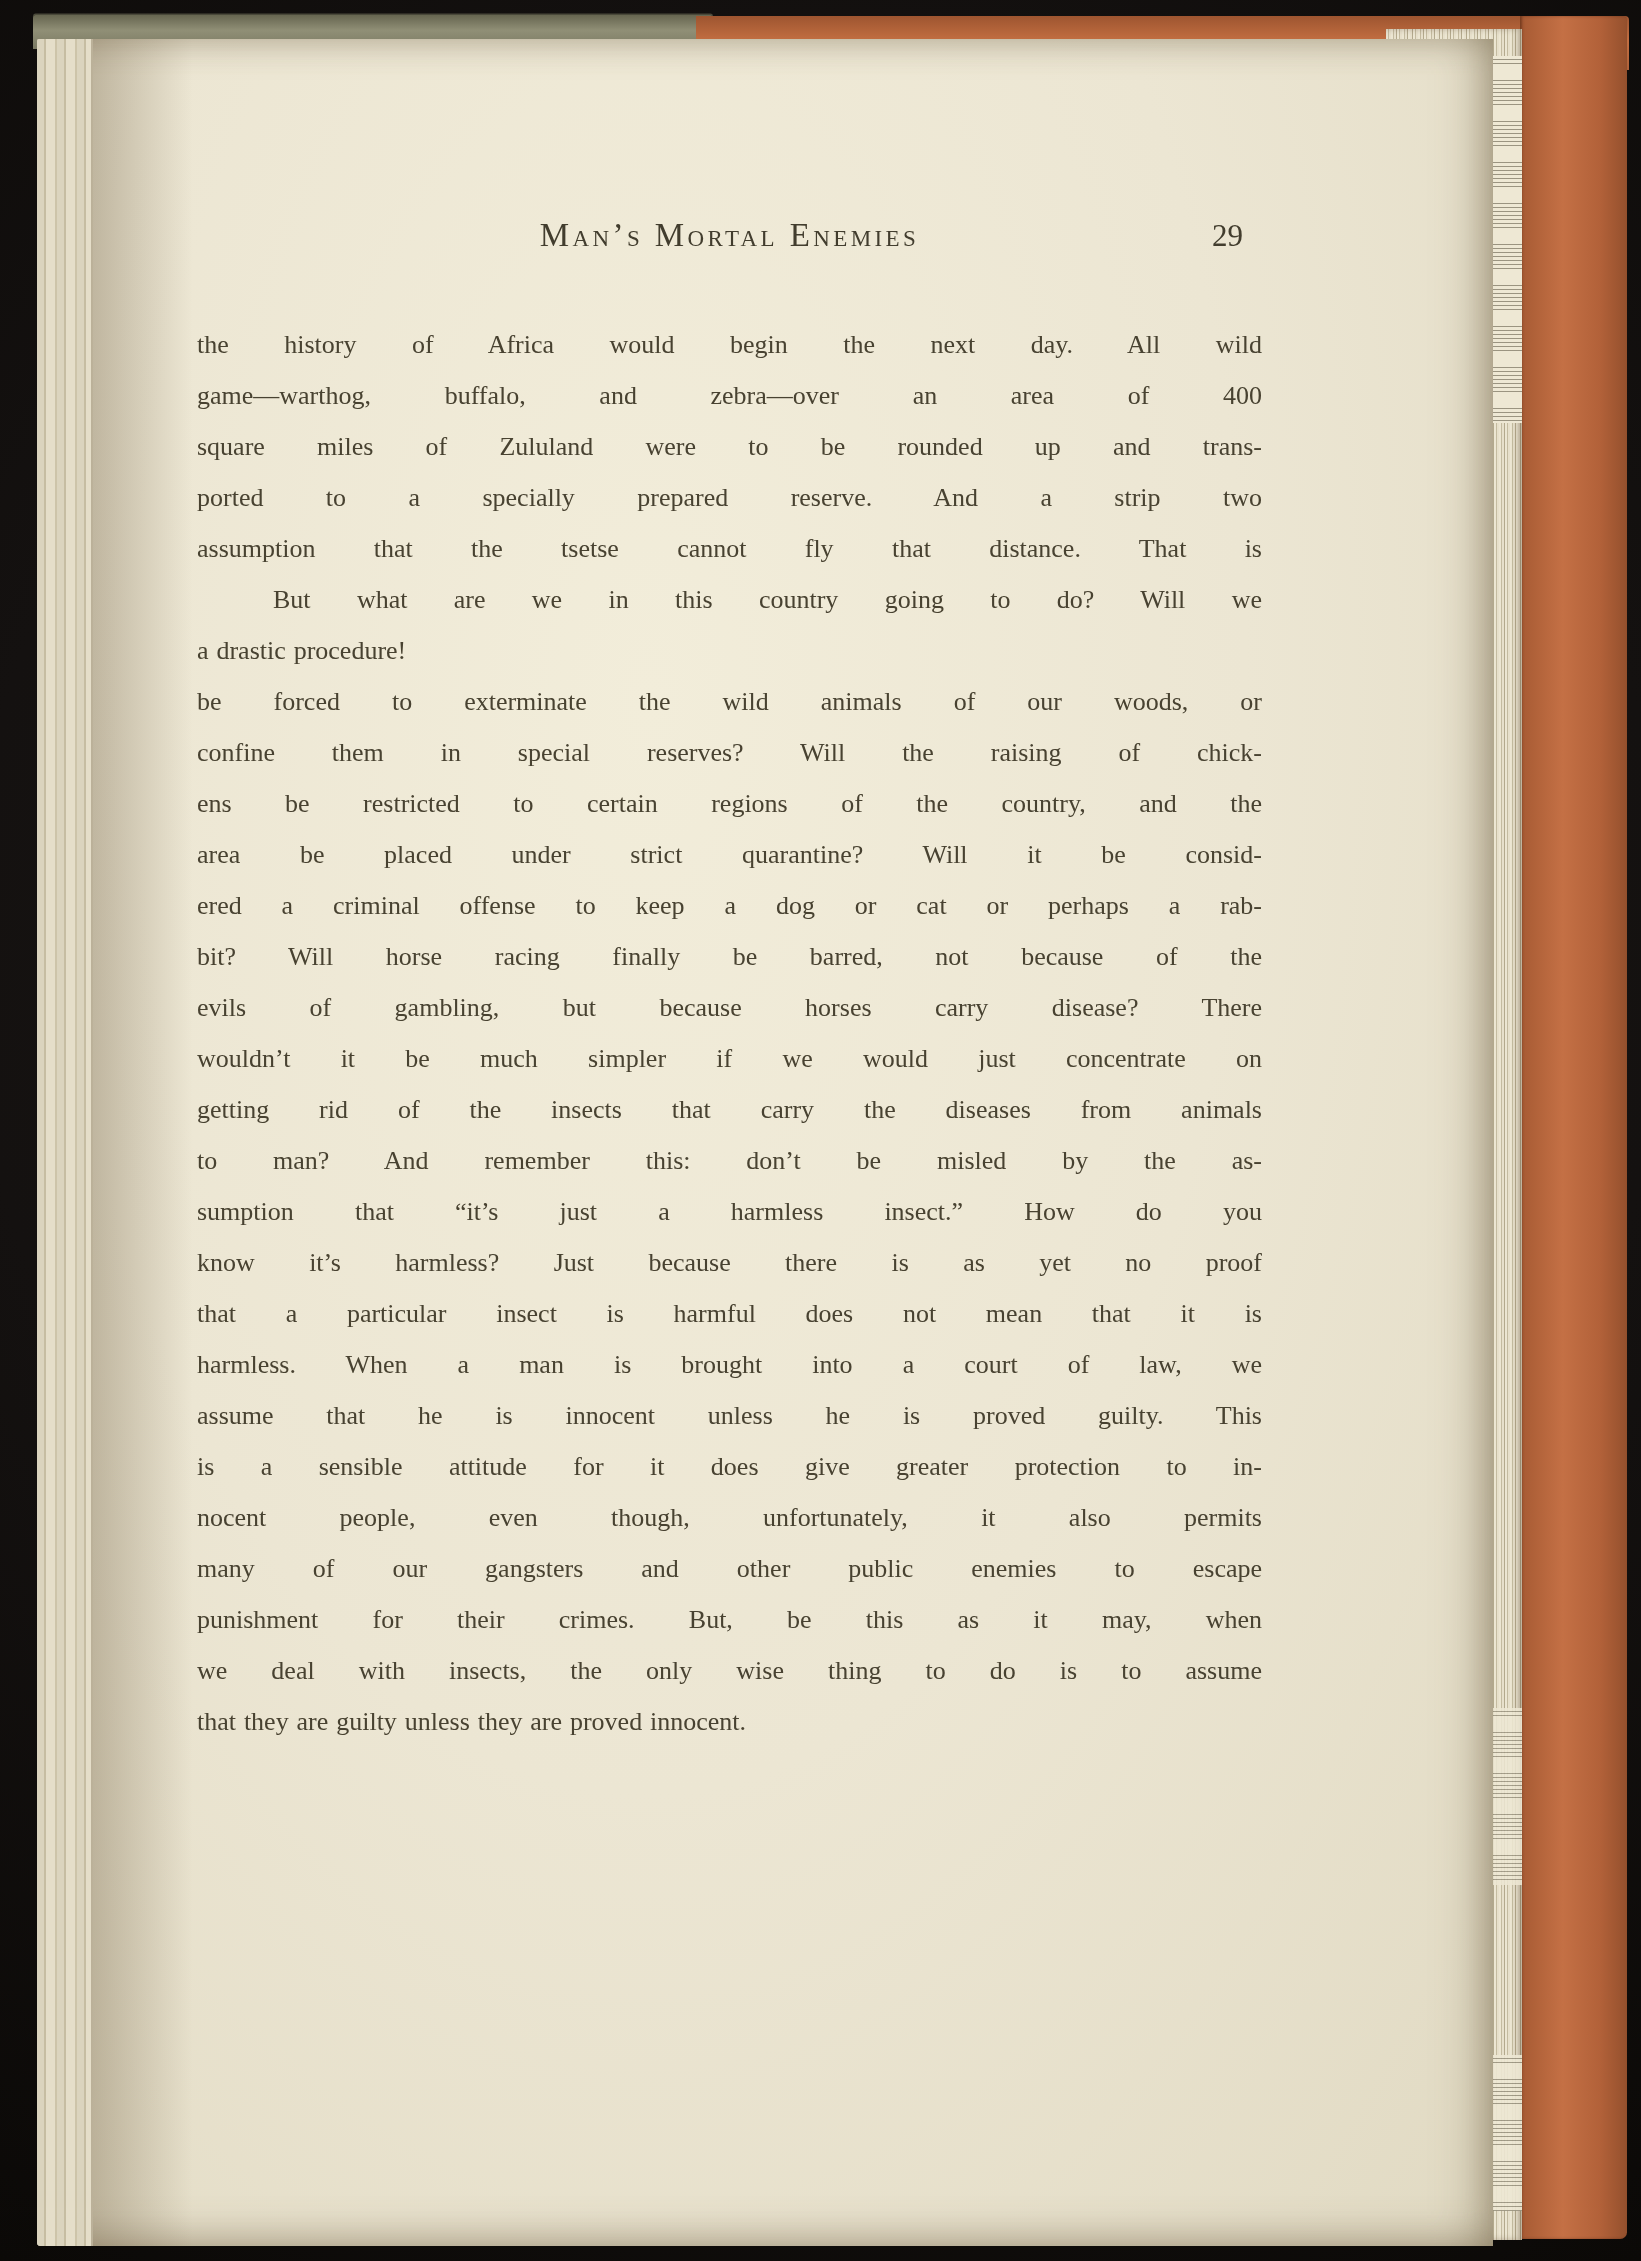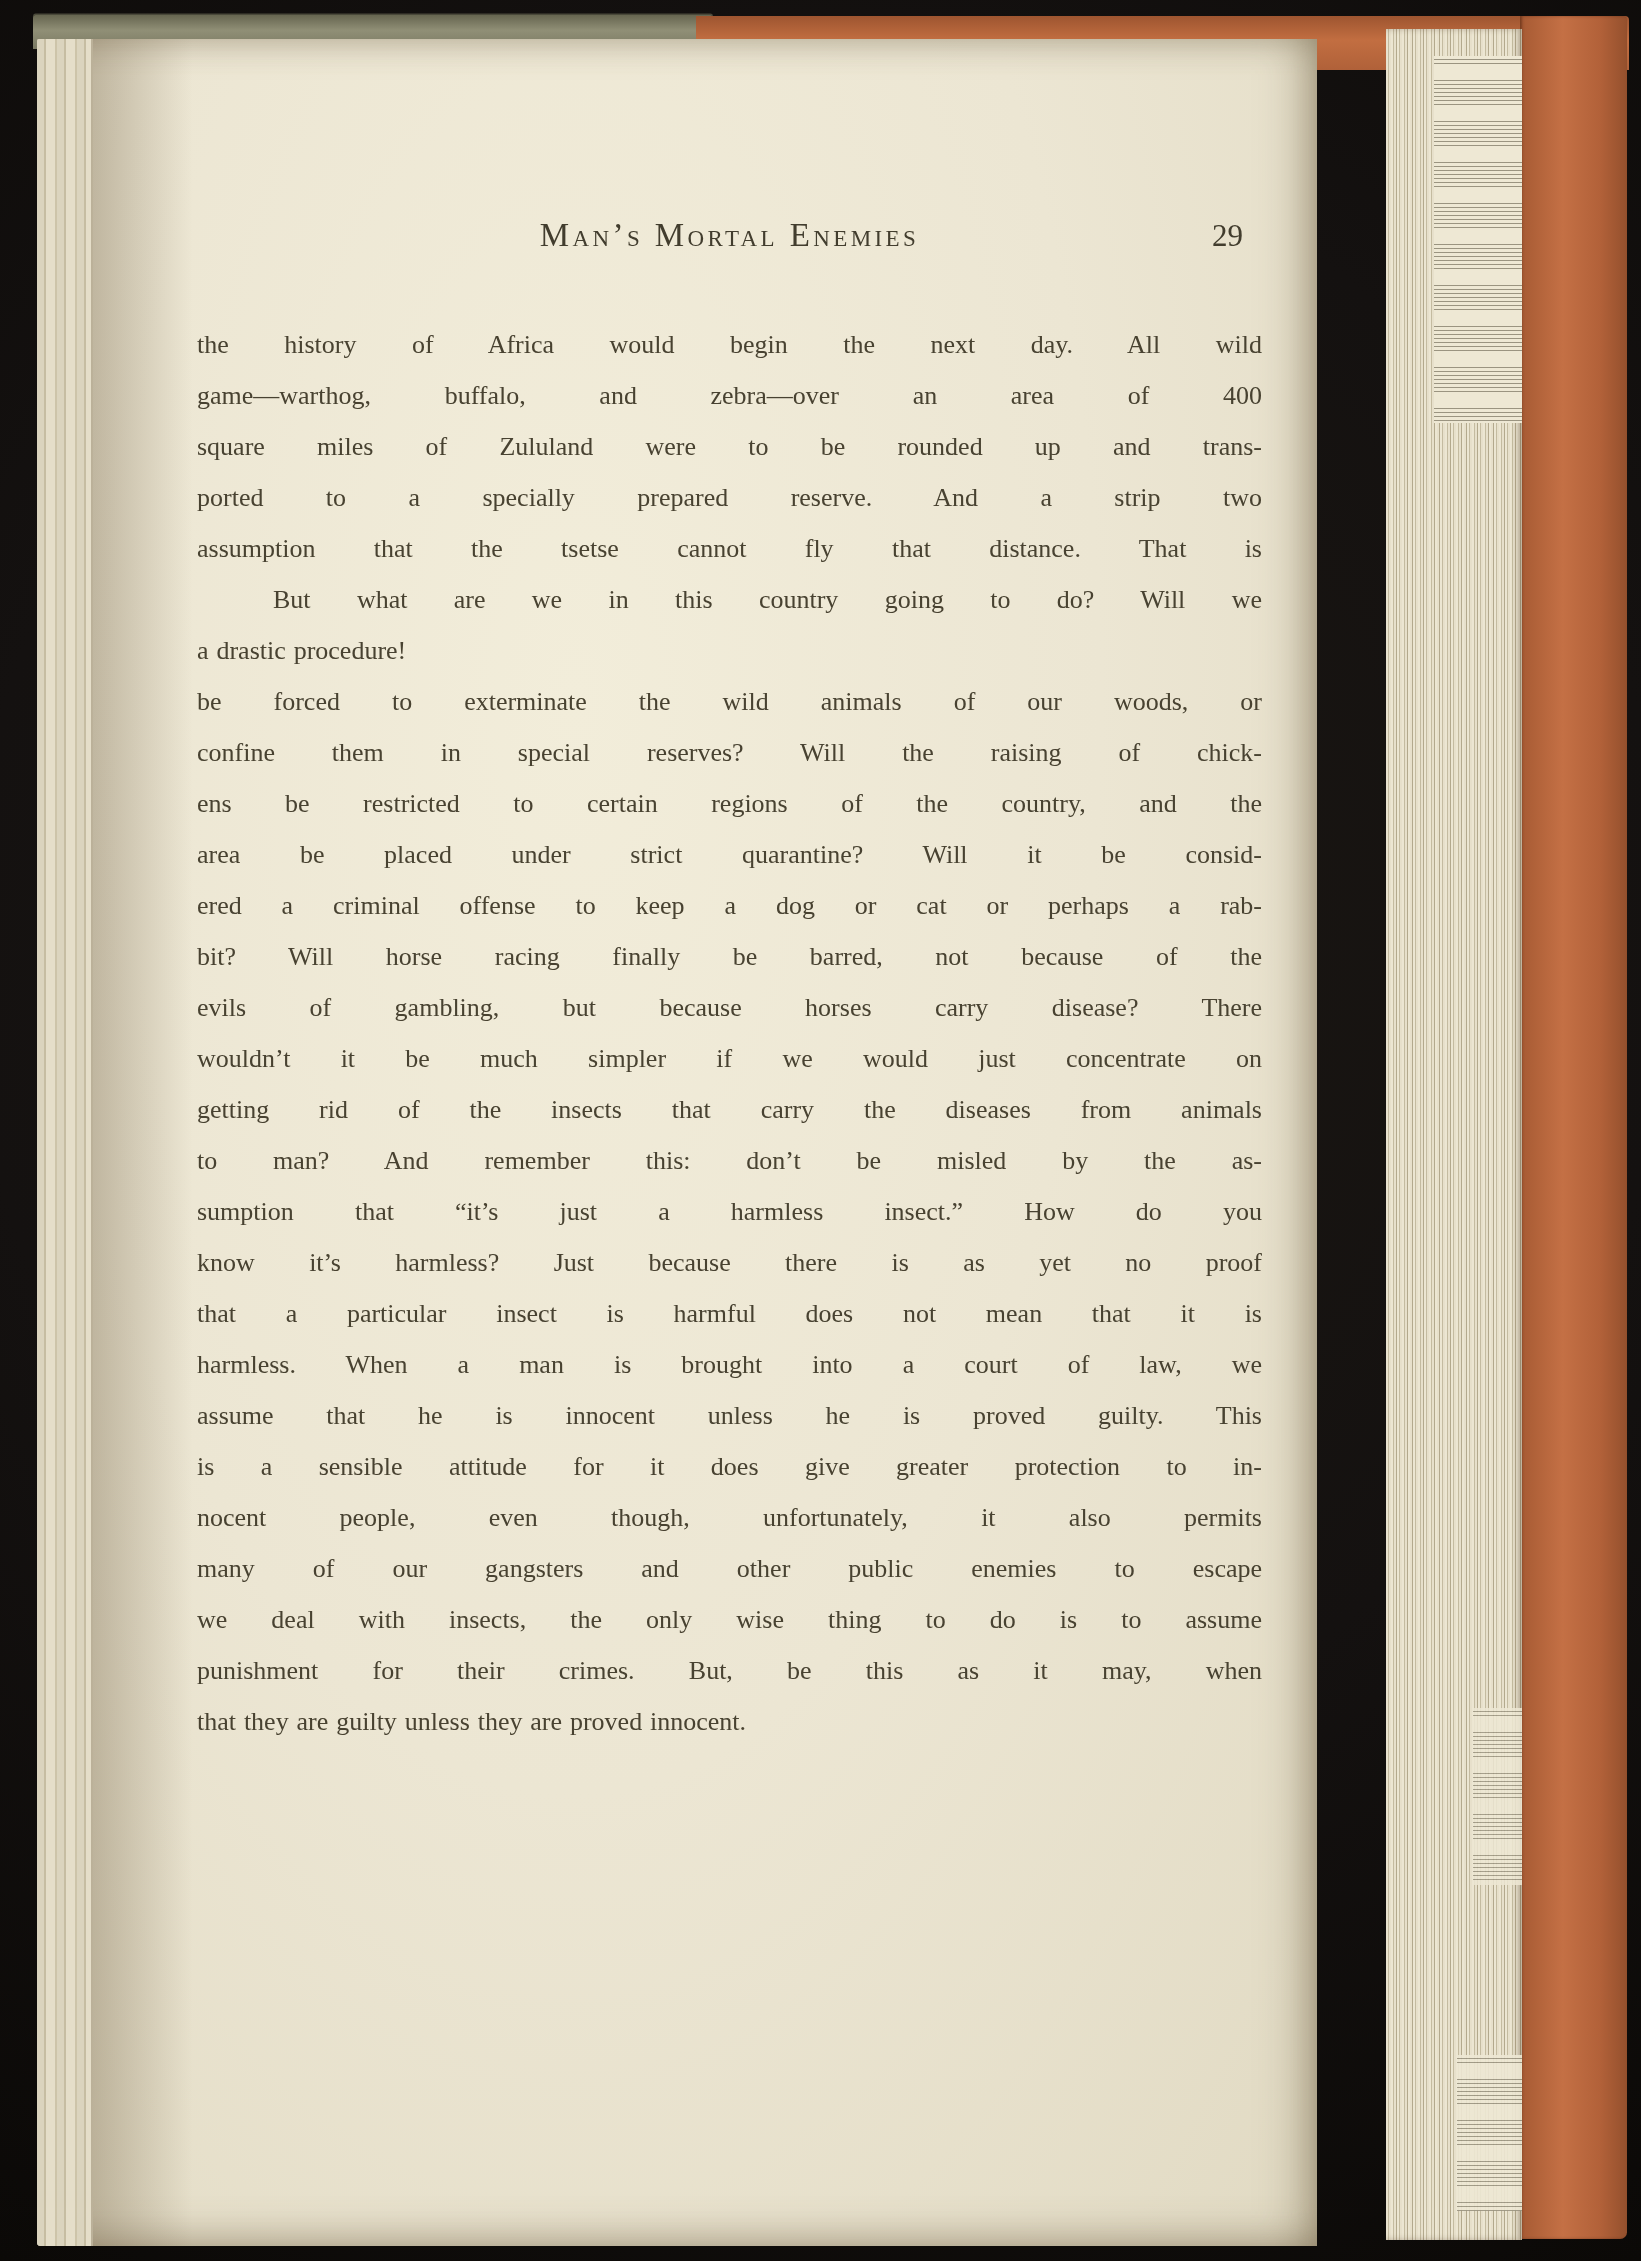--- a/index.html
+++ b/index.html
@@ -68,21 +68,21 @@
     );
   }
   .edge-cluster.head { top: 27px; width: 88px; height: 367px; }
   .edge-cluster.mid  { top: 1679px; width: 49px; height: 177px; opacity: 0.85; }
   .edge-cluster.tail { top: 2026px; width: 65px; height: 156px; opacity: 0.9; }
 
   
   .page {
     position: absolute;
     left: 37px; top: 39px;
-    width: 1280px; height: 2207px;
+    width: 1456px; height: 2207px;
     background: radial-gradient(ellipse at 42% 30%, #f2edda 0%, #ece6d3 50%, #e1dac3 100%);
     border-radius: 2px 0 0 3.4px;
     box-shadow:
       inset -31px 0 48px -22px rgba(108,92,64,0.55),
       inset 0 22px 37px -22px rgba(108,92,64,0.40),
       inset 0 -26px 41px -22px rgba(108,92,64,0.45);
   }
 
   
   .left-edges {
@@ -194,21 +194,21 @@
           <div class="line">getting rid of the insects that carry the diseases from animals</div>
           <div class="line">to man? And remember this: don’t be misled by the as-</div>
           <div class="line">sumption that “it’s just a harmless insect.” How do you</div>
           <div class="line">know it’s harmless? Just because there is as yet no proof</div>
           <div class="line">that a particular insect is harmful does not mean that it is</div>
           <div class="line">harmless. When a man is brought into a court of law, we</div>
           <div class="line">assume that he is innocent unless he is proved guilty. This</div>
           <div class="line">is a sensible attitude for it does give greater protection to in-</div>
           <div class="line">nocent people, even though, unfortunately, it also permits</div>
           <div class="line">many of our gangsters and other public enemies to escape</div>
+          <div class="line">punishment for their crimes. But, be this as it may, when</div>
           <div class="line">we deal with insects, the only wise thing to do is to assume</div>
-          <div class="line">punishment for their crimes. But, be this as it may, when</div>
           <div class="line last">that they are guilty unless they are proved innocent.</div>
         </div>
     </div>
   </div>
 
 </div>
 
 
 </body></html>

